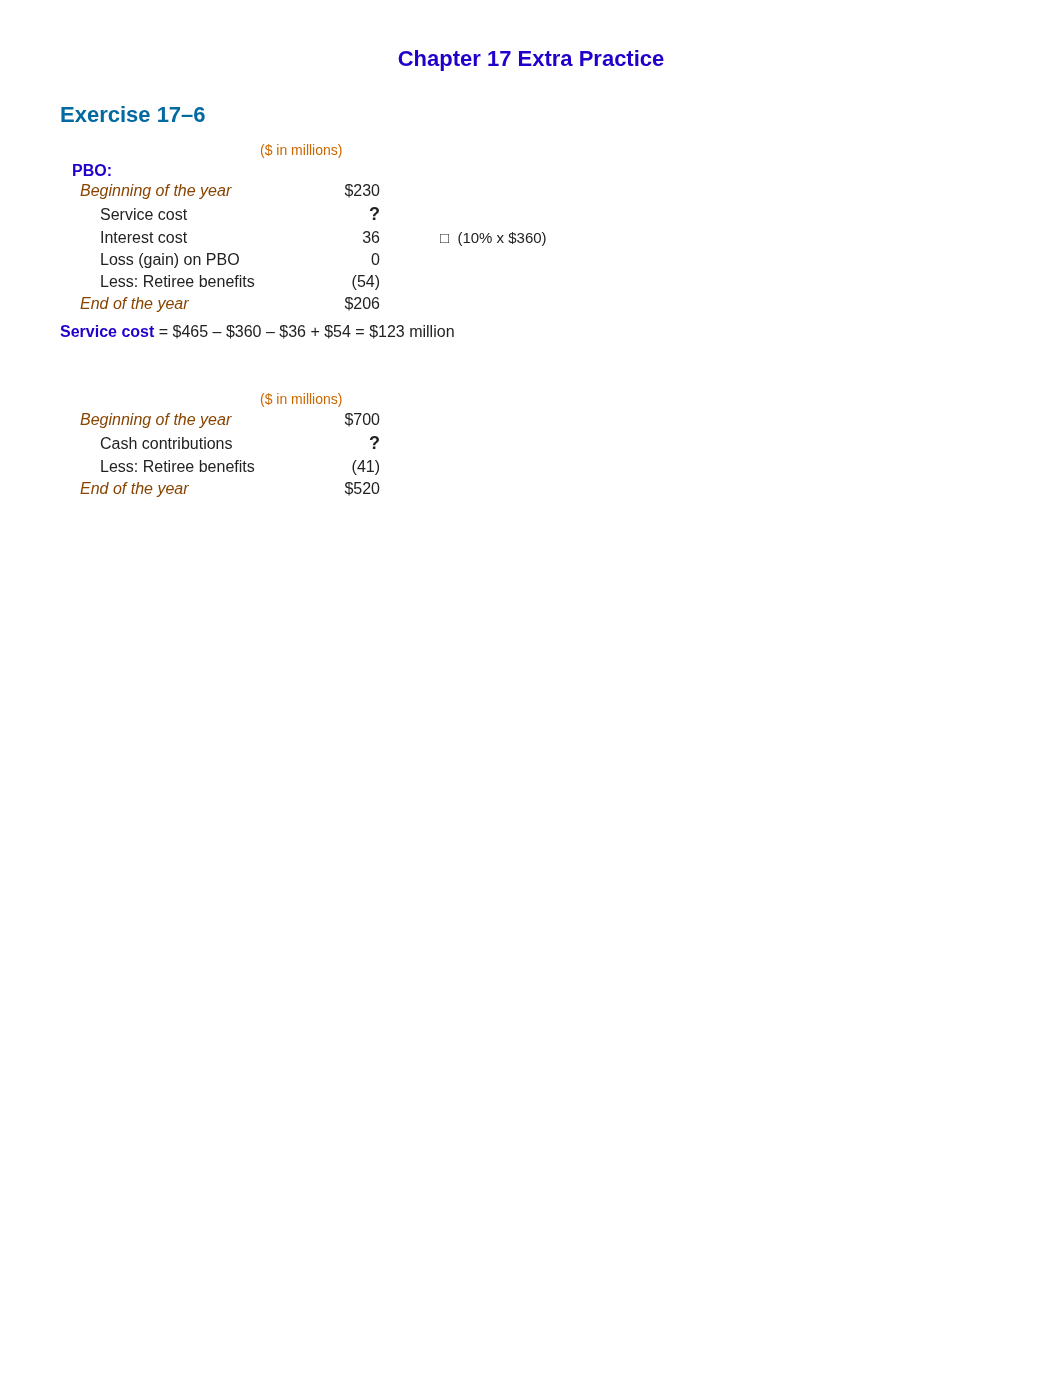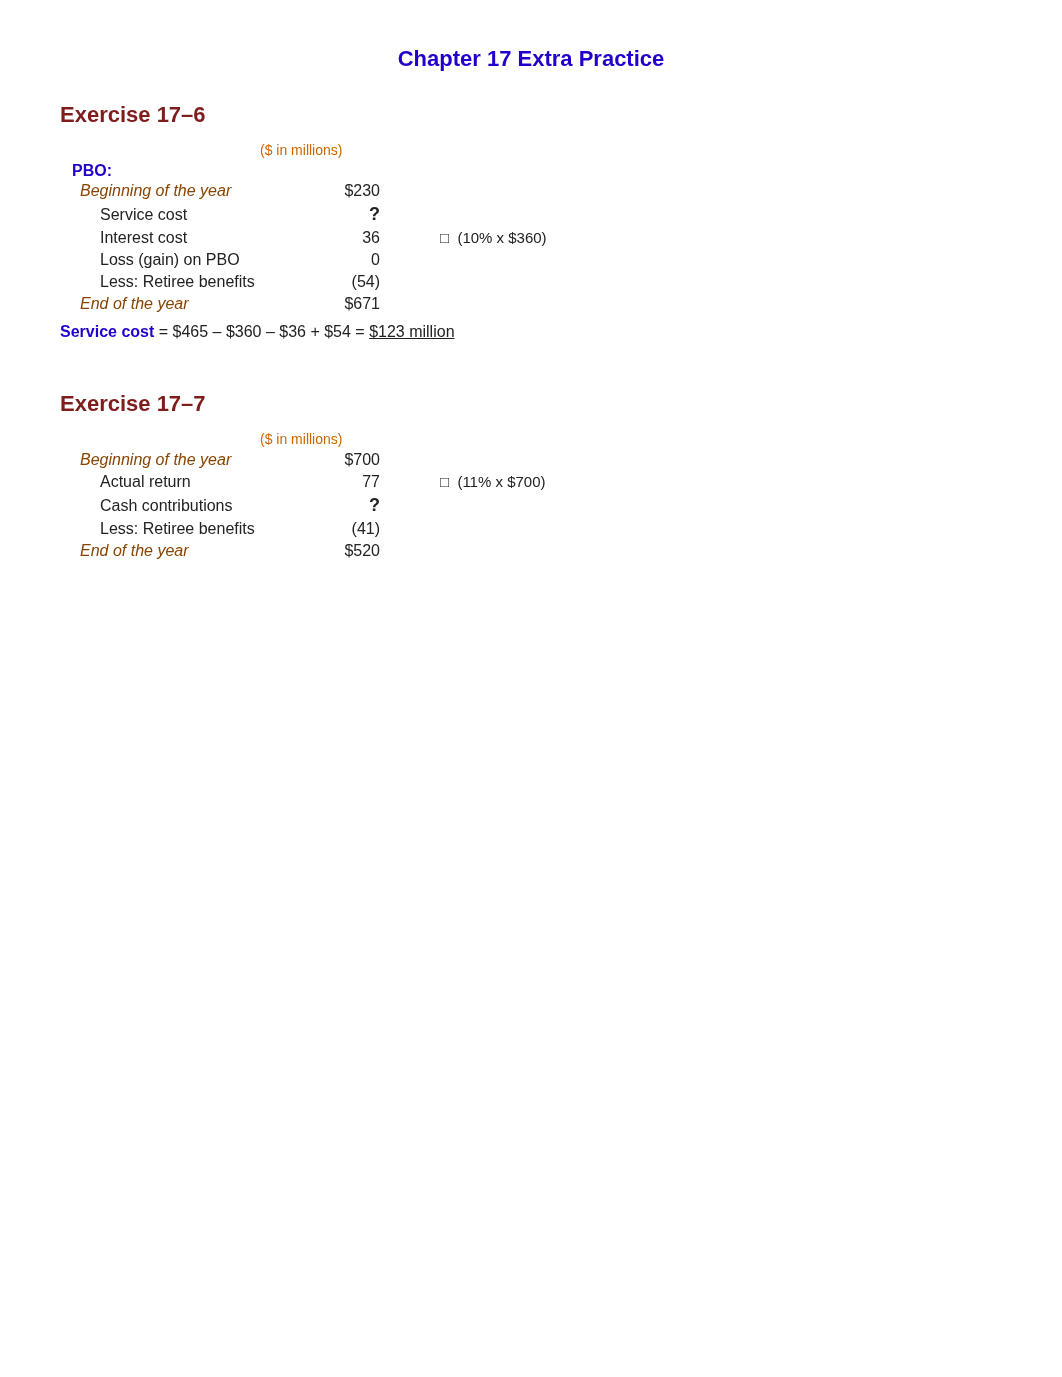--- a/index.html
+++ b/index.html
@@ -17,21 +17,21 @@
       font-size: 22px;
       font-weight: bold;
       color: #2200cc;
       margin-bottom: 30px;
       font-family: Arial, sans-serif;
       margin-top: 6px;
     }
     .exercise-title {
       font-size: 22px;
       font-weight: bold;
-      color: #7f1d1d;
+      color: #0369a1;
       font-family: Arial, sans-serif;
       margin-bottom: 14px;
     }
     .exercise-block {
       margin-bottom: 50px;
     }
     .in-millions {
       color: #cc6600;
       font-size: 14px;
       font-family: Arial, sans-serif;
@@ -86,21 +86,20 @@
     .summary-line {
       margin-top: 10px;
       font-family: Arial, sans-serif;
       font-size: 16px;
     }
     .summary-label {
       font-weight: bold;
       color: #2200cc;
     }
     .summary-result {
-      text-decoration: underline;
     }
     .divider {
       margin: 30px 0;
     }
   </style>
 </head>
 <body>
 
 <div class="page-title">Chapter 17 Extra Practice</div>
 
@@ -138,51 +137,45 @@
     </div>
 
     <div class="row">
       <span class="row-label">Less: Retiree benefits</span>
       <span class="row-value">(54)</span>
       <span class="row-note"></span>
     </div>
 
     <div class="row">
       <span class="row-label italic">End of the year</span>
-      <span class="row-value">$671</span>
+      <span class="row-value">$206</span>
       <span class="row-note"></span>
     </div>
   </div>
 
   <div class="summary-line">
     <span class="summary-label">Service cost</span><span> = $465 – $360 – $36 + $54 = </span><span class="summary-result">$123 million</span>
   </div>
 </div>
 
 <div class="divider"></div>
 
 <div class="exercise-block">
-  <div class="exercise-title">Exercise 17–7</div>
 
   <div class="in-millions">($ in millions)</div>
 
 
   <div class="table-area">
 
     <div class="row">
       <span class="row-label italic">Beginning of the year</span>
       <span class="row-value">$700</span>
       <span class="row-note"></span>
     </div>
 
-    <div class="row">
-      <span class="row-label">Actual return</span>
-      <span class="row-value">77</span>
-      <span class="row-note">□&nbsp;&nbsp;(11% x $700)</span>
-    </div>
 
     <div class="row">
       <span class="row-label">Cash contributions</span>
       <span class="row-value question-mark">?</span>
       <span class="row-note"></span>
     </div>
 
     <div class="row">
       <span class="row-label">Less: Retiree benefits</span>
       <span class="row-value">(41)</span>

